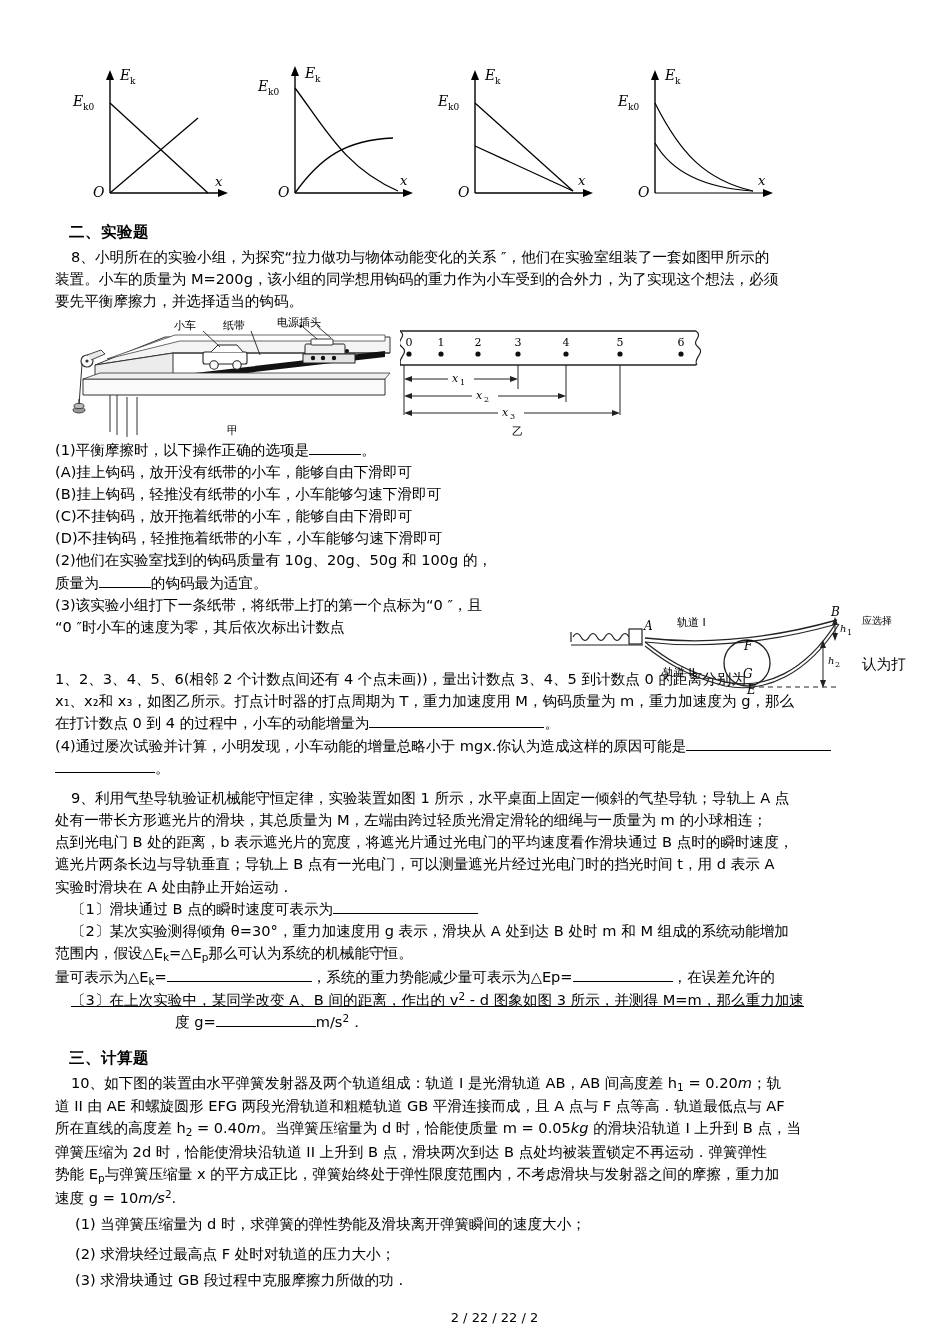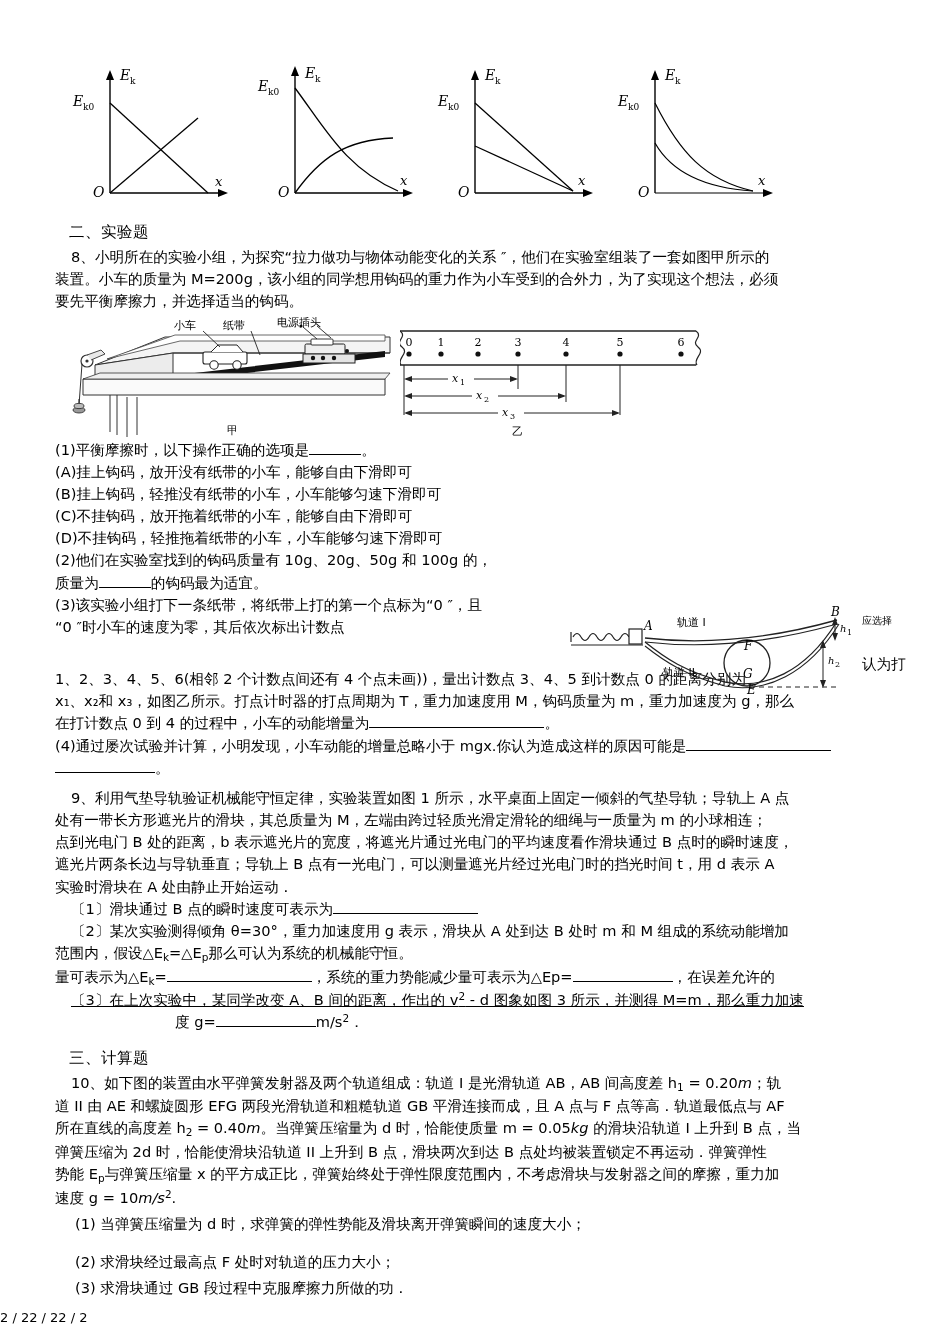--- a/index.html
+++ b/index.html
@@ -32,21 +32,21 @@
   .graph {
     position: absolute;
     top: 0;
     width: 175px;
     height: 140px;
   }
   .graph svg { display: block; }
 
   
   .sec-head {
-    font-weight: normal;
+    font-weight: bold;
     font-size: 15.5px;
     margin: 14px 0 3px 14px;
     letter-spacing: 0.5px;
   }
 
   
   .para {
     font-size: 14.6px;
     line-height: 1.52;
     text-align: left;
@@ -79,22 +79,23 @@
     top: 548px;
   }
 
   
   .wrapA { width: 505px; }
 
   .footer {
     position: absolute;
     left: 0; right: 4px;
     top: 1252px;
-    text-align: left;
+    text-align: center;
     font-size: 13px;
+    padding-left: 43px;
   }
 </style>
 </head>
 <body>
 
 <div class="page">
 
   <div class="graph-row">
 
     <div class="graph" style="left:10px;">
@@ -406,18 +407,18 @@
   </div>
   <div class="para">弹簧压缩为 2d 时，恰能使滑块沿轨道 II 上升到 B 点，滑块两次到达 B 点处均被装置锁定不再运动．弹簧弹性</div>
   <div class="para">
     <span>势能 E</span><sub>p</sub><span>与弹簧压缩量 x 的平方成正比，弹簧始终处于弹性限度范围内，不考虑滑块与发射器之间的摩擦，重力加</span>
   </div>
   <div class="para">
     <span>速度 g = 10</span><span class="it">m/s</span><sup>2</sup><span>.</span>
   </div>
 
   <div class="para" style="text-indent:20px; margin-top:4px;">(1) 当弹簧压缩量为 d 时，求弹簧的弹性势能及滑块离开弹簧瞬间的速度大小；</div>
-  <div class="para" style="text-indent:20px; margin-top:16px;">(2) 求滑块经过最高点 F 处时对轨道的压力大小；</div>
+  <div class="para" style="text-indent:20px; margin-top:8px;">(2) 求滑块经过最高点 F 处时对轨道的压力大小；</div>
   <div class="para" style="text-indent:20px; margin-top:4px;">(3) 求滑块通过 GB 段过程中克服摩擦力所做的功．</div>
 
   <div class="footer">2 / 22 / 22 / 2</div>
 
 </div>
 
 </body></html>

